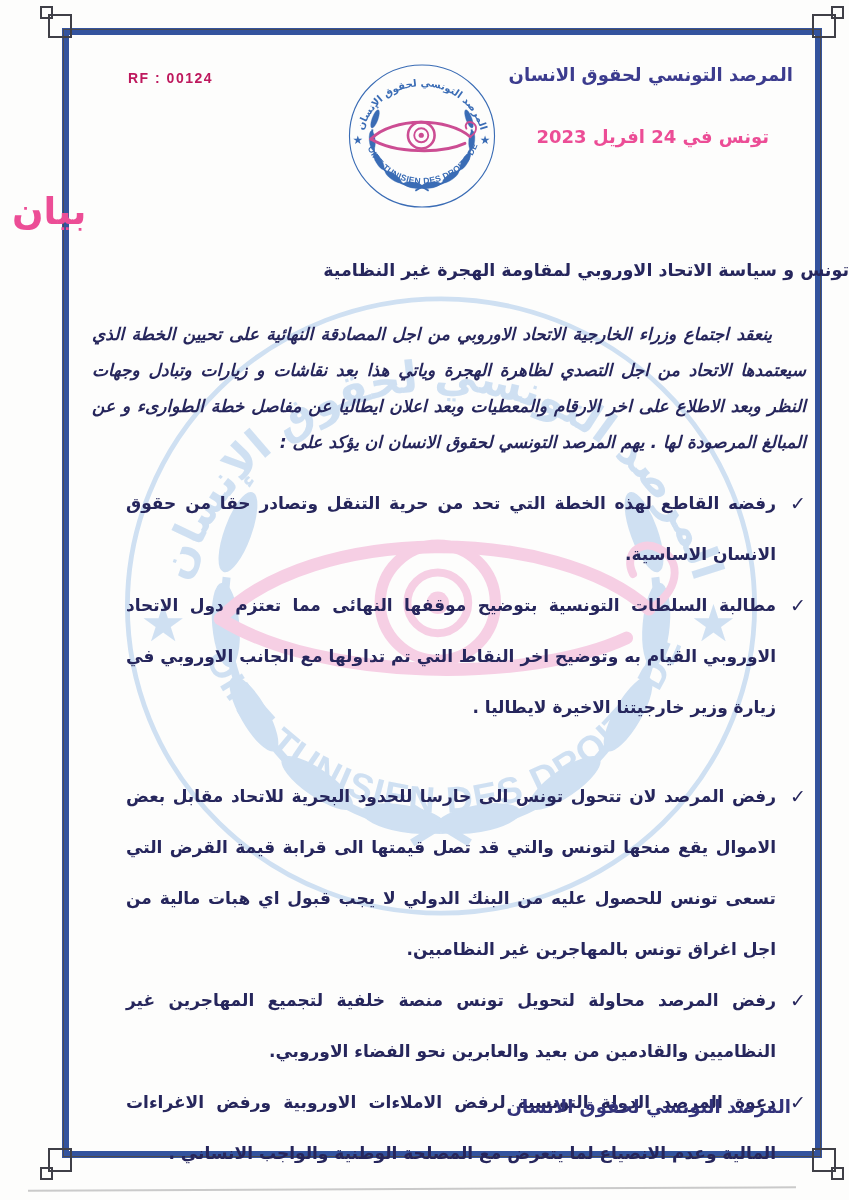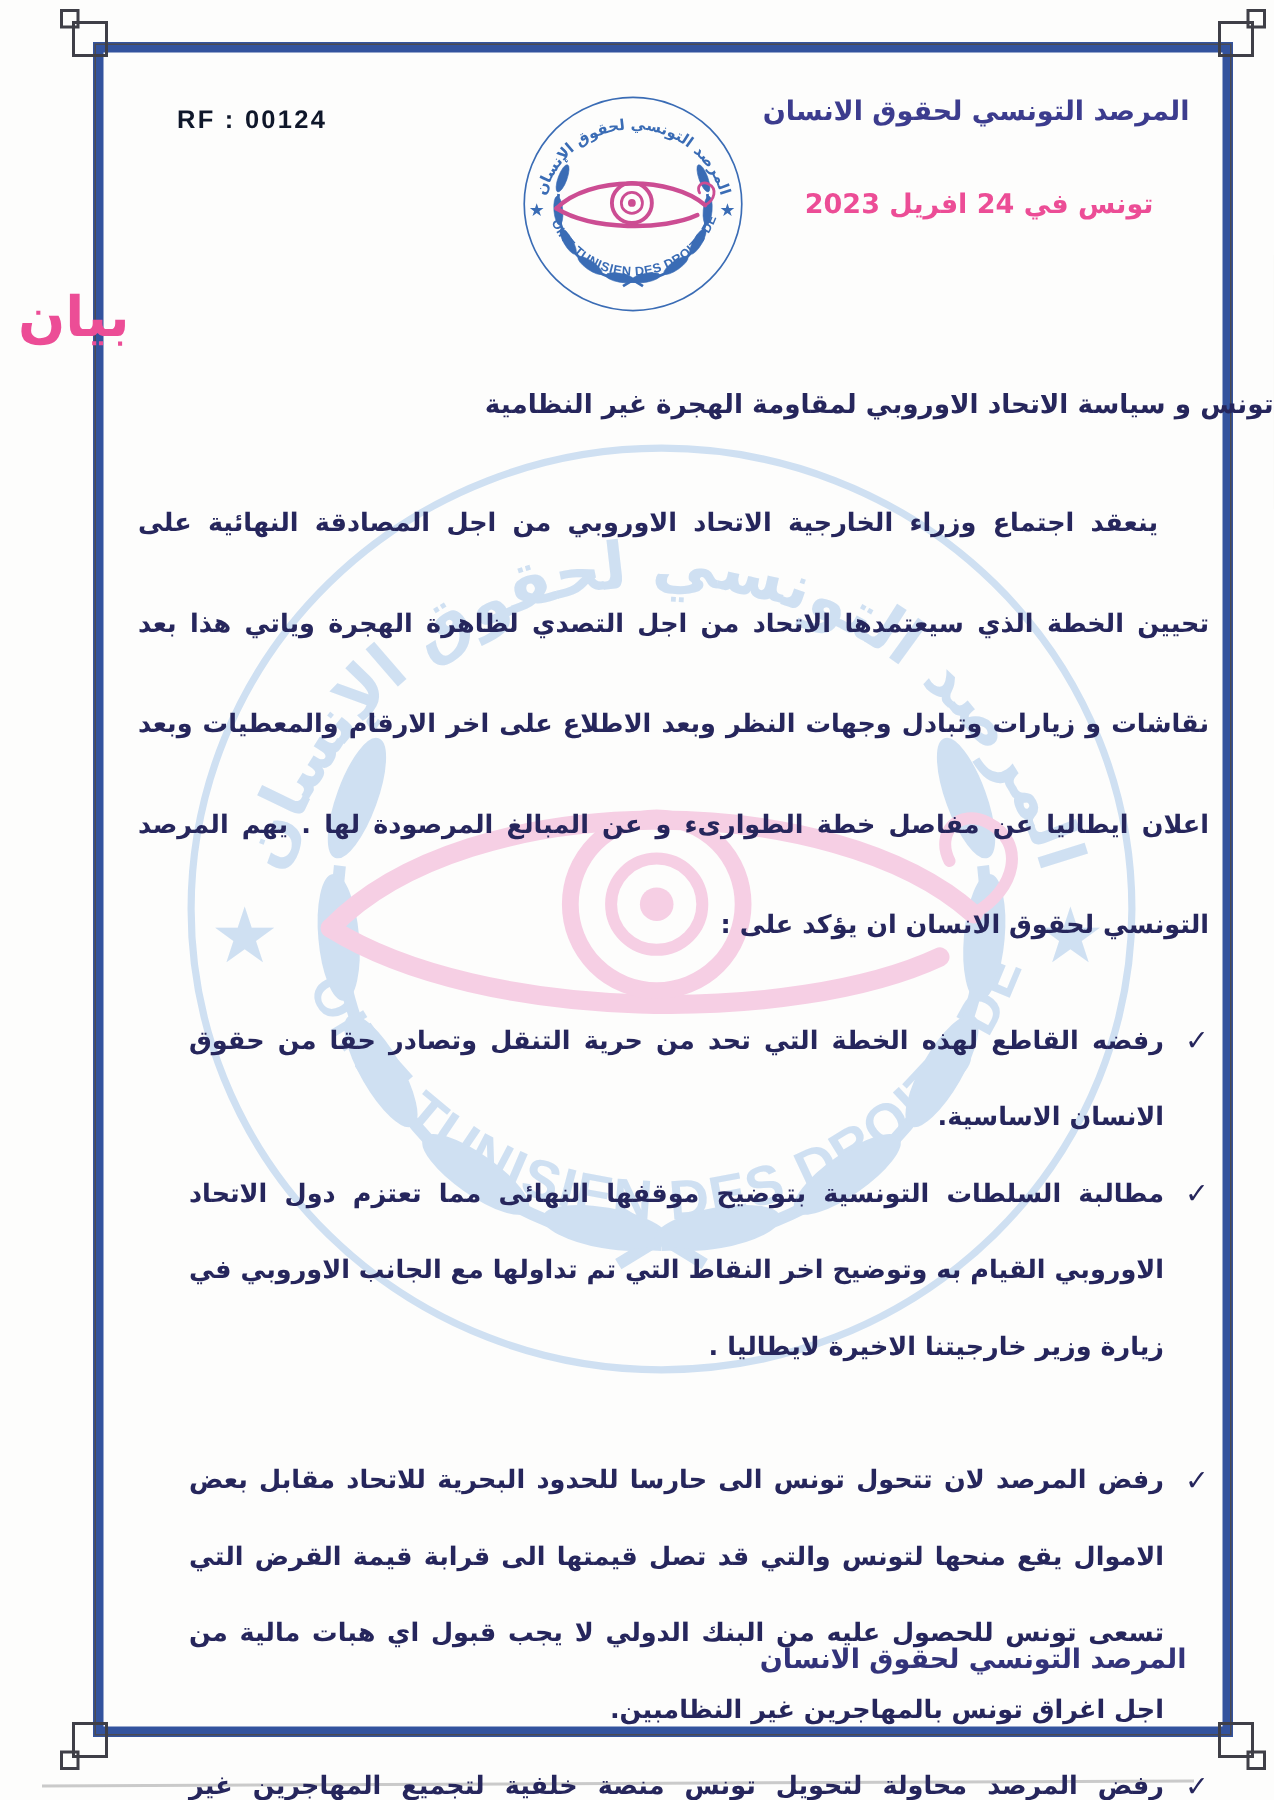--- a/index.html
+++ b/index.html
@@ -26,22 +26,22 @@
   .corner .sq1,.corner .sq2{position:absolute; border:2px solid #3f3f47; background:transparent;}
   .corner .sq1{width:24px;height:24px; left:-14px; top:-14px;}
   .corner .sq2{width:13px;height:13px; left:-22px; top:-22px;}
   .c-tl{left:-7px; top:-7px;}
   .c-tr{right:-7px; top:-7px; transform:scaleX(-1);}
   .c-bl{left:-7px; bottom:-7px; transform:scaleY(-1);}
   .c-br{right:-7px; bottom:-7px; transform:scale(-1,-1);}
   .scan-line{position:absolute; left:28px; top:1188px; width:768px; height:2px; background:#cacaca; transform:rotate(-0.25deg);}
   
   .rf{
-    position:absolute; left:118px; top:70px; font-size:17px; font-weight:700;
-    color:#0f172a; letter-spacing:1.5px; font-family:"Liberation Sans","DejaVu Sans",sans-serif;
+    position:absolute; left:128px; top:70px; font-size:14px; font-weight:700;
+    color:#be185d; letter-spacing:1.5px; font-family:"Liberation Sans","DejaVu Sans",sans-serif;
   }
   .org-header{
     position:absolute; right:56px; top:64px; direction:rtl; text-align:right;
     font-size:18px; font-weight:700; color:var(--header-navy);
   }
   .date-line{
     position:absolute; right:80px; top:126px; direction:rtl; text-align:center;
     font-size:18px; font-weight:700; color:var(--pink);
   }
   .logo-main{position:absolute; left:348px; top:62px; width:148px; height:148px; z-index:3;}
@@ -56,21 +56,21 @@
   .doc-subtitle{
     position:absolute; left:0; top:260px; width:100%; text-align:right; direction:rtl;
     font-size:17.5px; font-weight:700; color:var(--text-navy); z-index:2;
   }
   
   .body-text{
     position:absolute; left:92px; top:316px; width:714px; z-index:1;
     direction:rtl; text-align:justify; text-justify:inter-word;
     font-size:17px; font-weight:700; color:var(--text-navy);
   }
-  .intro{line-height:67px; text-indent:34px; margin-bottom:18px;}
+  .intro{line-height:36px; text-indent:34px; margin-bottom:18px;font-style:italic;}
   .bullet{display:flex; gap:10px; line-height:51px;}
   .bullet .check{flex:0 0 20px; font-weight:400; font-size:19px; color:var(--text-navy);}
   .bullet .btxt{flex:1; text-align:justify;margin-left:34px;}
   .b3{margin-top:38px;}
   .signature{
     position:absolute; right:58px; top:1096px; direction:rtl; z-index:2;
     font-size:18px; font-weight:700; color:#33337a;
   }
   .hidden-defs{position:absolute; width:0; height:0; overflow:hidden;}
 </style>

